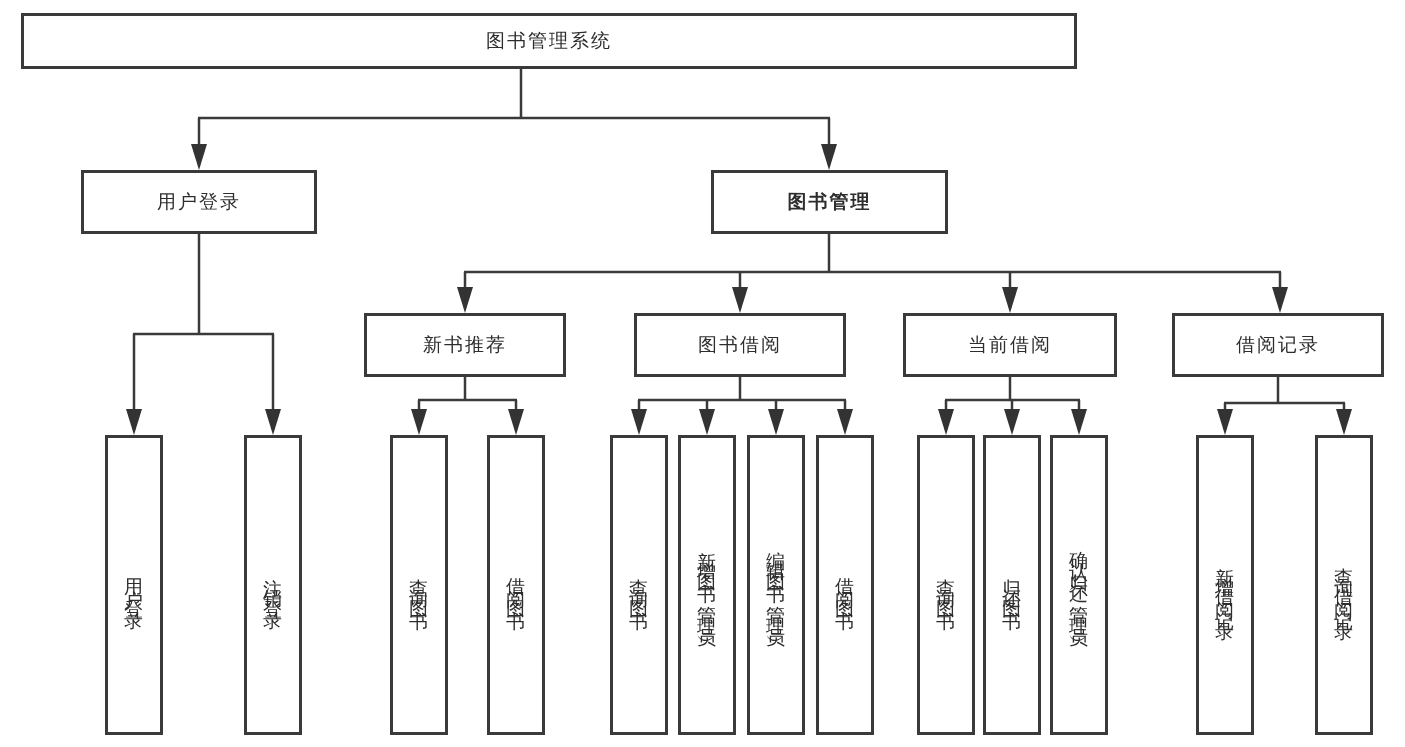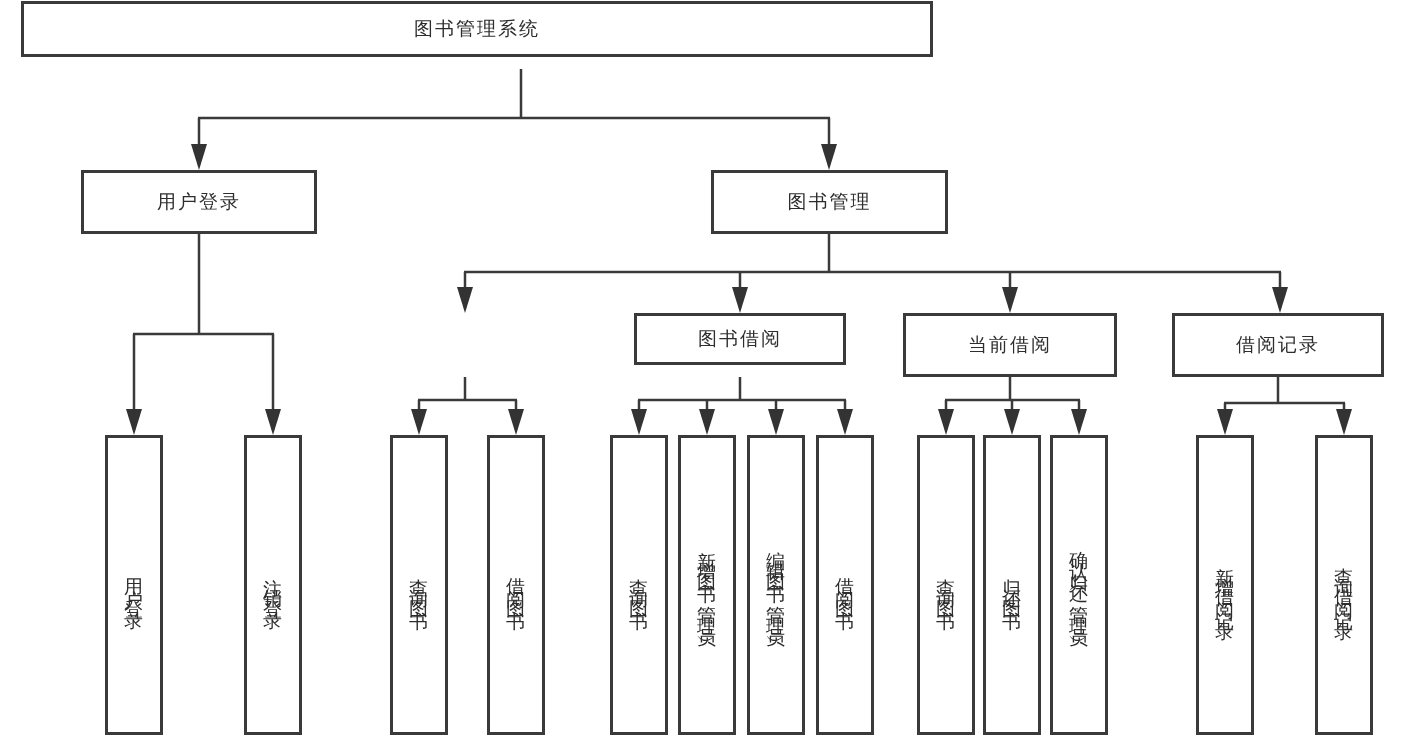--- a/index.html
+++ b/index.html
@@ -121,26 +121,27 @@
     <g>
       <line x1="1278" y1="377" x2="1278" y2="403"></line>
       <line x1="1224" y1="403" x2="1345" y2="403"></line>
       <line x1="1225" y1="403" x2="1225" y2="429"></line>
       <polygon points="1217,409 1233,409 1225,435"></polygon>
       <line x1="1344" y1="403" x2="1344" y2="429"></line>
       <polygon points="1336,409 1352,409 1344,435"></polygon>
     </g>
   </svg>
 
-  <div class="node h" style="left:21px; top:1px; width:912px; height:56px;">图书管理系统</div>
+  <div class="node h" style="left:21px; top:13px; width:1056px; height:56px;">图书管理系统</div>
 
   <div class="node h" style="left:81px; top:170px; width:236px; height:64px;">用户登录</div>
-  <div class="node h" style="left:711px; top:170px; width:237px; height:64px;">图书管理</div>
+  <div class="node h" style="left:711px; top:170px; width:237px; height:64px;font-weight:bold;">图书管理</div>
 
-  <div class="node h" style="left:634px; top:313px; width:212px; height:52px;">图书借阅</div>
+  <div class="node h" style="left:364px; top:313px; width:202px; height:64px;">新书推荐</div>
+  <div class="node h" style="left:634px; top:313px; width:212px; height:64px;">图书借阅</div>
   <div class="node h" style="left:903px; top:313px; width:214px; height:64px;text-align:center;">当前借阅</div>
   <div class="node h" style="left:1172px; top:313px; width:212px; height:64px;">借阅记录</div>
 
   <div class="node v" style="left:105px; top:435px; width:58px; height:300px;">
     <span class="vtext">用户登录</span>
   </div>
   <div class="node v" style="left:244px; top:435px; width:58px; height:300px;">
     <span class="vtext">注销登录</span>
   </div>
 

